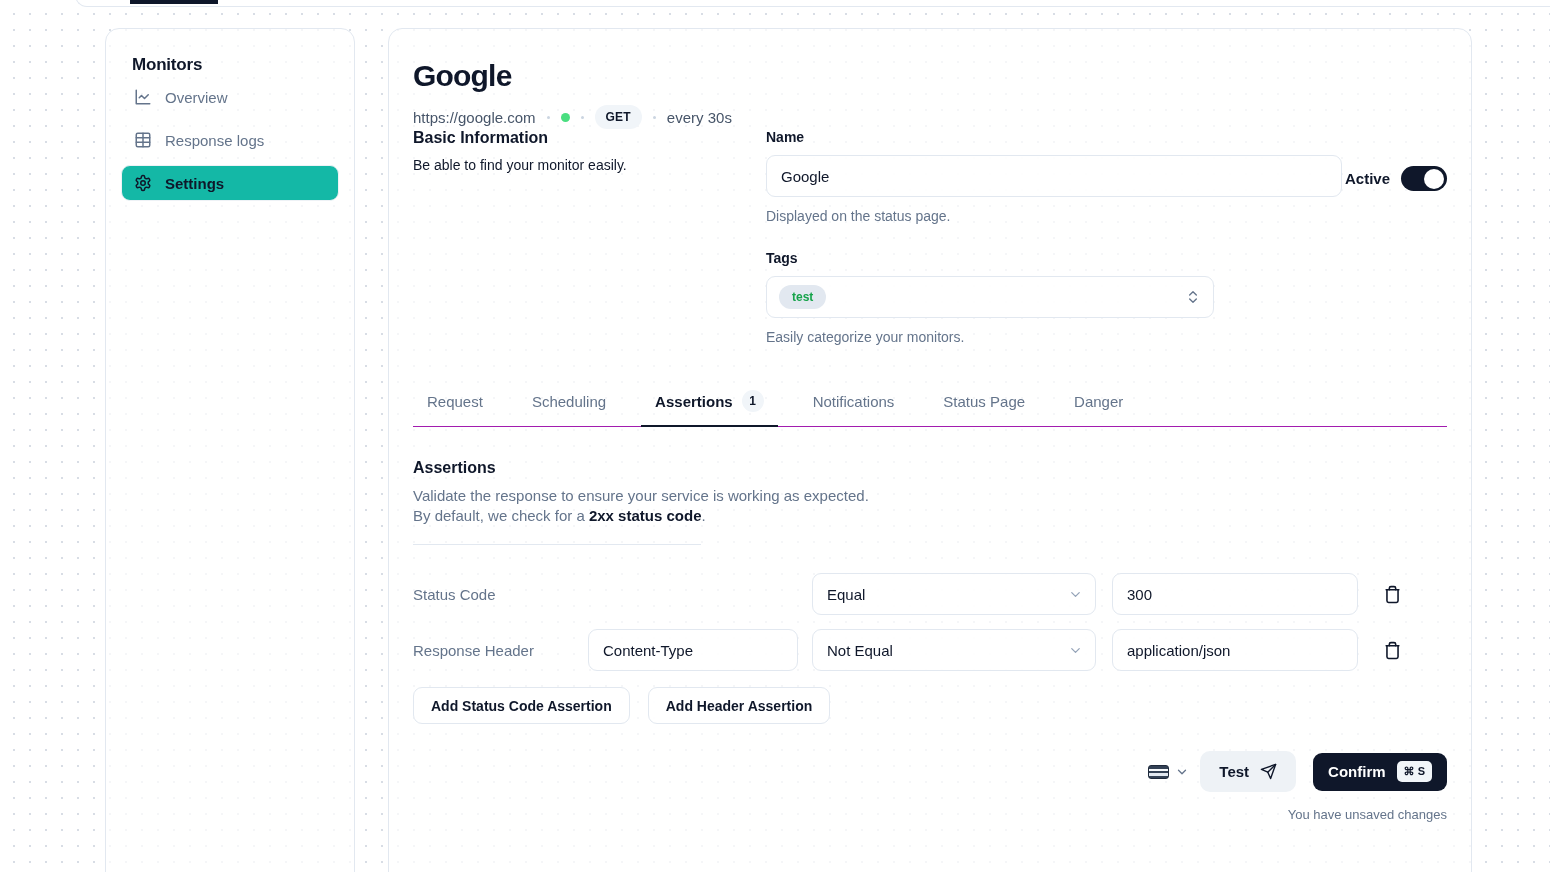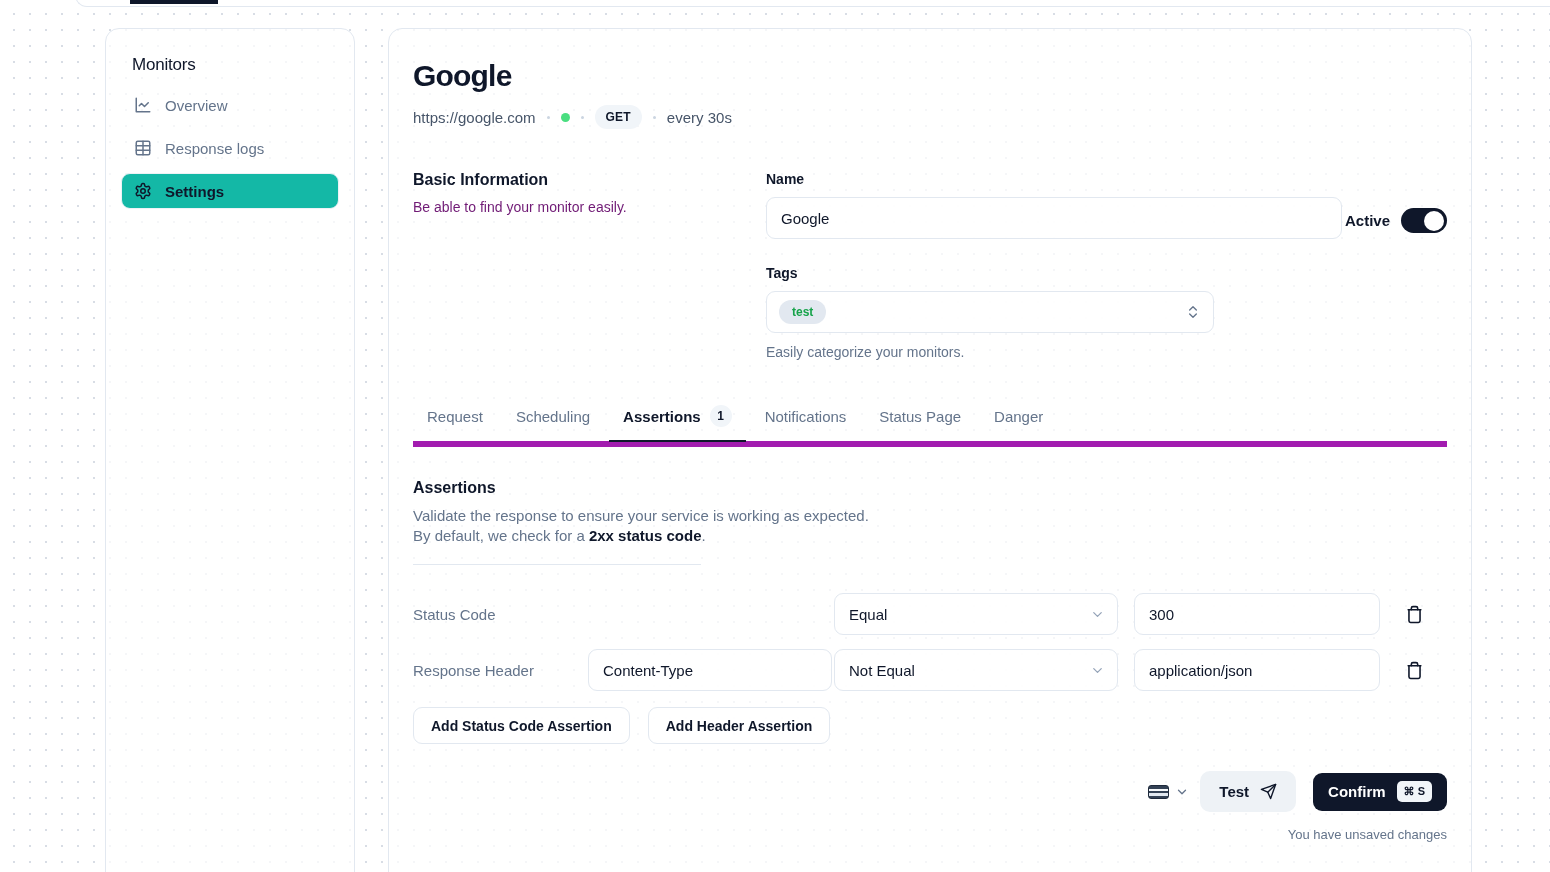--- a/index.html
+++ b/index.html
@@ -18,39 +18,39 @@
     border-bottom-left-radius:12px; background:rgba(255,255,255,0.6);
   }
   .top-indicator { position:absolute; top:0; left:130px; width:88px; height:4px; background:#0f172a; }
 
   .card {
     position:absolute; background:rgba(255,255,255,0.74);
     border:1px solid #e2e8f0; border-radius:14px;
   }
   
   #sidebar-card { left:105px; top:28px; width:250px; bottom:-16px; padding:26px 15px; }
-  .sidebar-title { font-size:17px; font-weight:400; margin:0 0 12px 11px; letter-spacing:-0.2px; }
+  .sidebar-title { font-size:17px; font-weight:700; margin:0 0 4px 11px; letter-spacing:-0.2px; }
   .side-item {
     display:flex; align-items:center; gap:13px; padding:8px 12px; margin-bottom:7px;
     border-radius:9px; color:#64748b; font-size:15px; cursor:pointer; border:1px solid transparent;
   }
   .side-item svg { flex:0 0 auto; }
   .side-item.active { background:#14b8a6; color:#0f172a; font-weight:700; border-color:#eef2f6; }
 
   
   #main-card { left:388px; top:28px; width:1084px; bottom:-16px; padding:24px 24px; }
   .monitor-title { font-size:30px; font-weight:800; letter-spacing:-0.8px; margin:6px 0 12px; }
   .meta-row { display:flex; align-items:center; gap:11px; color:#475569; font-size:15px; }
   .sep-dot { width:3px; height:3px; border-radius:50%; background:#cbd5e1; }
   .status-dot { width:9px; height:9px; border-radius:50%; background:#4ade80; }
   .method-badge { background:#f1f5f9; color:#0f172a; font-weight:700; font-size:12px; padding:5px 11px; border-radius:999px; letter-spacing:0.2px; }
 
-  .section { display:grid; grid-template-columns:353px 1fr; margin-top:42px; }
+  .section { display:grid; grid-template-columns:353px 1fr; }
   .section-heading { font-size:16px; font-weight:700; margin:0; }
-  .section-desc { font-size:14px; color:#701a75; margin-top:9px; line-height:19px; }
+  .section-desc { font-size:14px; color:#0f172a; margin-top:9px; line-height:19px; }
 
   .form-col { position:relative; }
   .field-label { display:block; font-size:14px; font-weight:600; margin-bottom:10px; }
   .text-input {
     height:42px; border:1px solid #e2e8f0; border-radius:9px; padding:0 14px;
     font-size:15px; color:#0f172a; background:rgba(255,255,255,0.85);
     font-family:"Liberation Sans", sans-serif; outline:none;
   }
   .name-input { width:576px; }
   .help { font-size:14px; color:#64748b; margin-top:11px; }
@@ -61,36 +61,36 @@
 
   .tags-block { margin-top:26px; }
   .tags-select {
     width:448px; height:42px; border:1px solid #e2e8f0; border-radius:9px;
     display:flex; align-items:center; justify-content:space-between; padding:0 12px;
     background:rgba(255,255,255,0.85); cursor:pointer;
   }
   .tag-pill { background:#e2e8f0; color:#16a34a; font-weight:700; font-size:12px; padding:5px 13px; border-radius:999px; }
 
   
-  .tab-strip { display:flex; gap:5px; border-bottom:6px solid #a21caf; margin-top:36px; }
+  .tab-strip { display:flex; gap:21px; border-bottom:1px solid #a21caf; margin-top:36px; }
   .tab { padding:9px 14px 14px; font-size:15px; color:#64748b; display:flex; gap:9px; align-items:center; position:relative; cursor:pointer; }
   .tab.active { color:#0f172a; font-weight:700; }
   .tab.active::after { content:""; position:absolute; left:0; right:0; bottom:-1px; height:2px; background:#0f172a; }
   .tab-badge { background:#f1f5f9; border-radius:999px; min-width:22px; height:22px; padding:0 4px; display:flex; align-items:center; justify-content:center; font-size:12px; font-weight:600; color:#0f172a; }
 
   
   .assert-head { margin-top:32px; }
   .assert-desc { font-size:15px; color:#64748b; margin-top:9px; line-height:20px; }
   .note-line { display:inline-block; border-bottom:1px solid #e2e8f0; padding-bottom:18px; }
   .note-bold { color:#0f172a; font-weight:700; }
 
   .assert-rows { margin-top:28px; }
   .assert-row { display:flex; align-items:center; margin-bottom:14px; }
   .assert-type { width:175px; font-size:15px; color:#64748b; }
-  .cell-a { width:244px; margin-right:2px; }
+  .cell-a { width:210px; margin-right:14px; }
   .cell-b { width:284px; margin-right:16px; }
   .cell-c { width:246px; }
   .cell-input { width:100%; }
   .select-box {
     width:100%; height:42px; border:1px solid #e2e8f0; border-radius:9px;
     display:flex; align-items:center; justify-content:space-between; padding:0 12px 0 14px;
     font-size:15px; background:rgba(255,255,255,0.85); cursor:pointer;
   }
   .trash-btn { width:44px; height:42px; margin-left:12px; display:flex; align-items:center; justify-content:center; background:transparent; border:none; cursor:pointer; }
 
@@ -181,20 +181,21 @@
 
   <section class="section">
     <div>
       <h3 class="section-heading">Basic Information</h3>
       <div class="section-desc">Be able to find your monitor easily.</div>
     </div>
 
     <div class="form-col">
       <label class="field-label">Name</label>
       <input class="text-input name-input" type="text" value="Google" style="">
+      <div class="help">Displayed on the status page.</div>
 
       <div class="active-wrap">
         <span>Active</span>
         <button class="toggle">
             <span class="knob"></span>
           </button>
       </div>
 
       <div class="tags-block">
         <label class="field-label">Tags</label>

